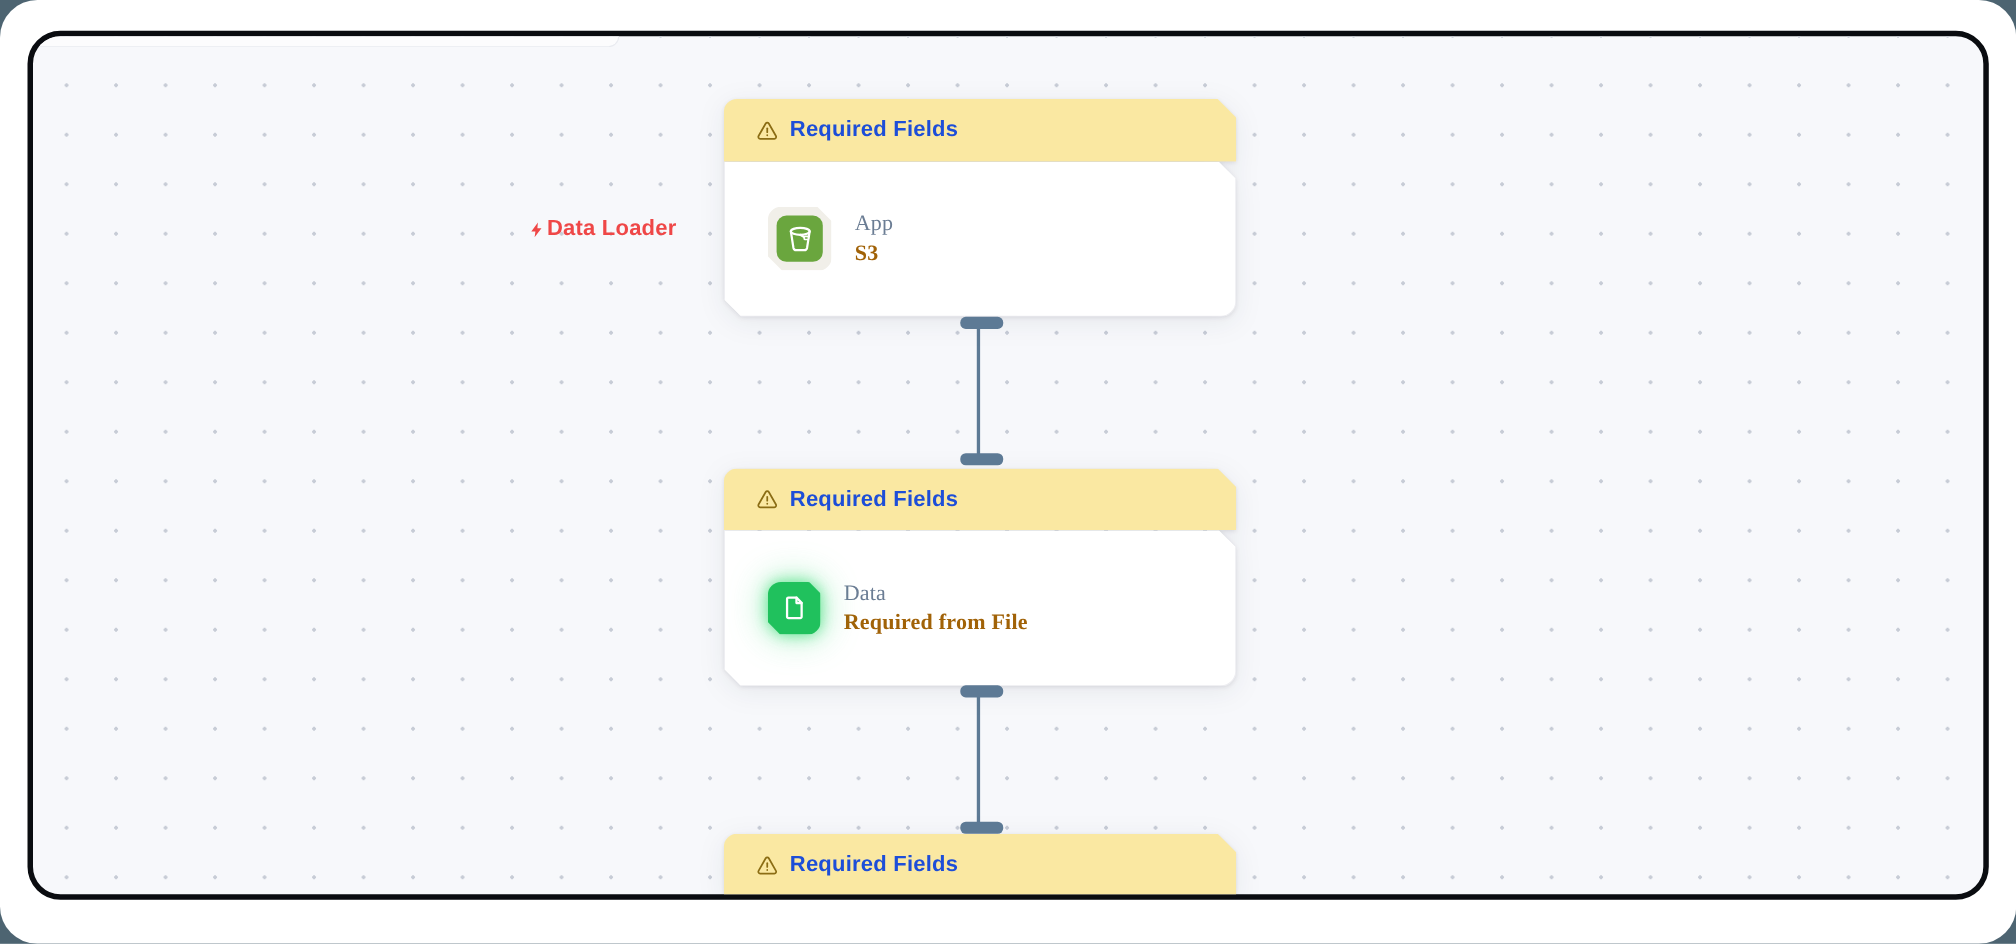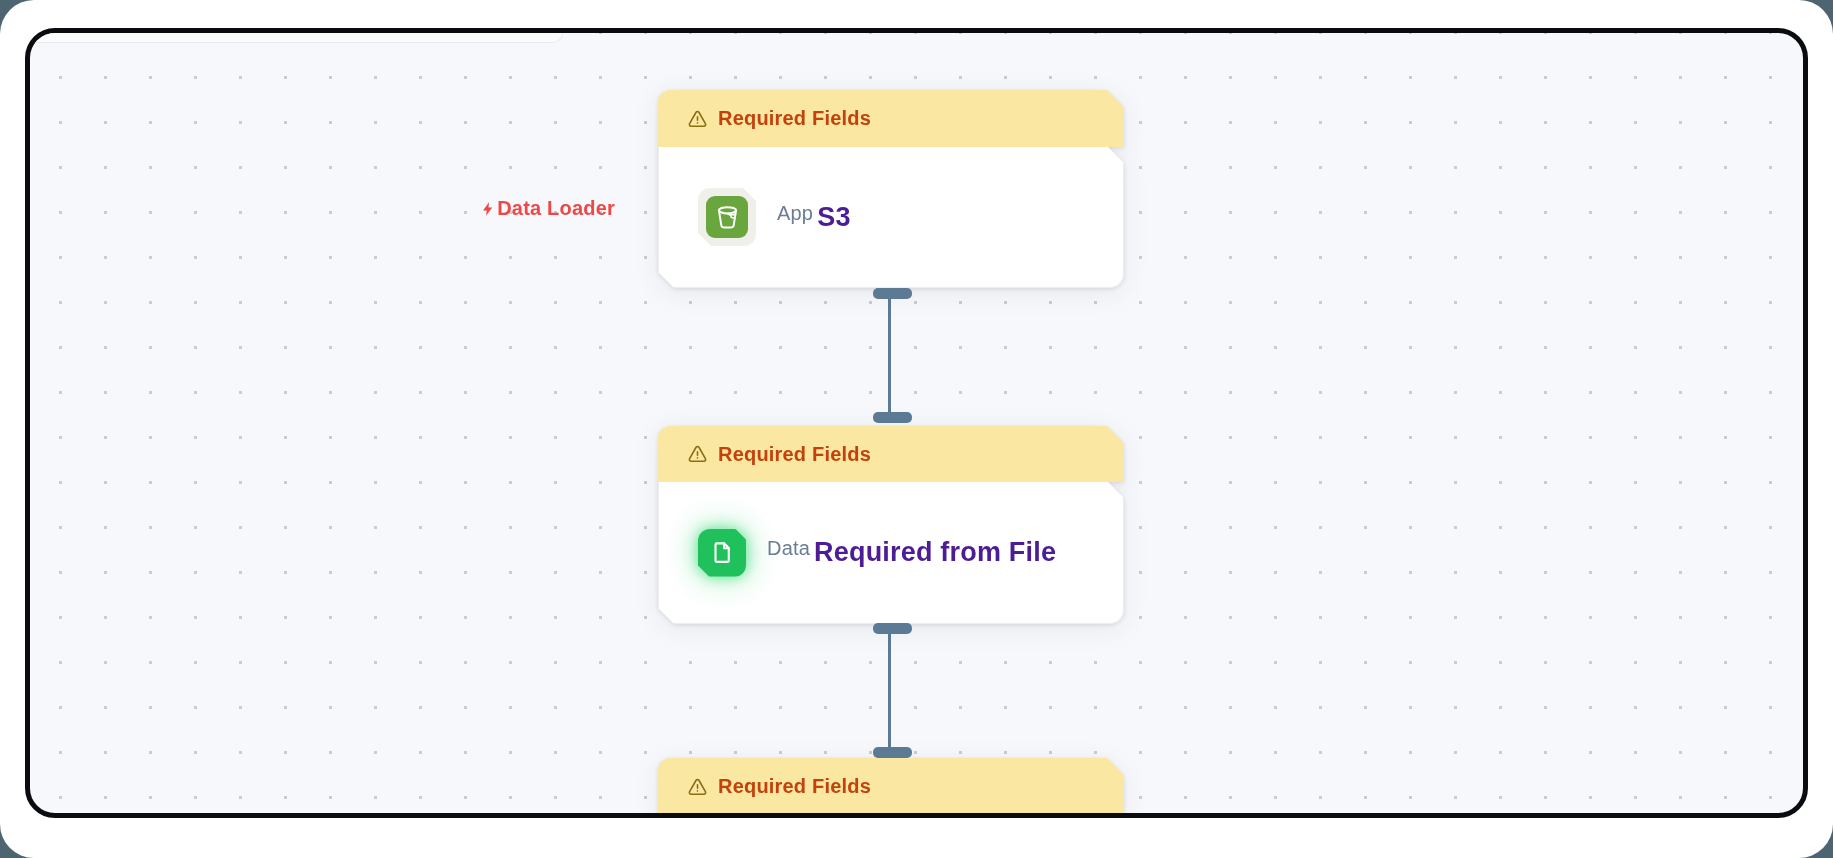--- a/index.html
+++ b/index.html
@@ -39,33 +39,33 @@
   .node{
     position:absolute;left:628px;width:466px;
     filter:drop-shadow(0 1px 2px rgba(16,24,40,.10)) drop-shadow(0 5px 12px rgba(16,24,40,.07));
     z-index:2;
   }
   .banner{
     height:57px;background:#fae8a2;display:flex;align-items:center;
     padding-left:29px;box-sizing:border-box;
     border-top-left-radius:12px;
     clip-path:polygon(0 0,calc(100% - 17px) 0,100% 17px,100% 100%,0 100%);
-    color:#c2410c;
+    color:#1d4ed8;
   }
   .banner .warn-label{font-size:20px;font-weight:700;margin-left:10px;letter-spacing:.2px;}
   .card{
     background:#ffffff;height:141px;display:flex;align-items:center;
     padding-left:39px;box-sizing:border-box;gap:21px;
     border:1px solid #ececf0;border-top:none;
     border-bottom-right-radius:14px;
     clip-path:polygon(0 0,calc(100% - 16px) 0,100% 16px,100% 100%,16px 100%,0 calc(100% - 16px));
   }
-  .texts{display:flex;flex-direction:row;gap:4px;}
+  .texts{display:flex;flex-direction:column;gap:4px;font-family:Liberation Serif, serif;}
   .node-type{font-size:20px;font-weight:500;color:#6b7d94;letter-spacing:.2px;}
-  .node-title{font-size:27px;font-weight:700;color:#4c1d95;letter-spacing:.2px;}
+  .node-title{font-size:20px;font-weight:700;color:#a16207;letter-spacing:.2px;}
   
   .tile{
     width:58px;height:58px;background:#f1efe9;flex:0 0 auto;
     border-radius:12px;display:flex;align-items:center;justify-content:center;
     clip-path:polygon(0 0,calc(100% - 13px) 0,100% 13px,100% 100%,13px 100%,0 calc(100% - 13px));
   }
   .tile-green{
     width:42px;height:42px;background:#6aa63e;border-radius:9px;
     display:flex;align-items:center;justify-content:center;
   }

